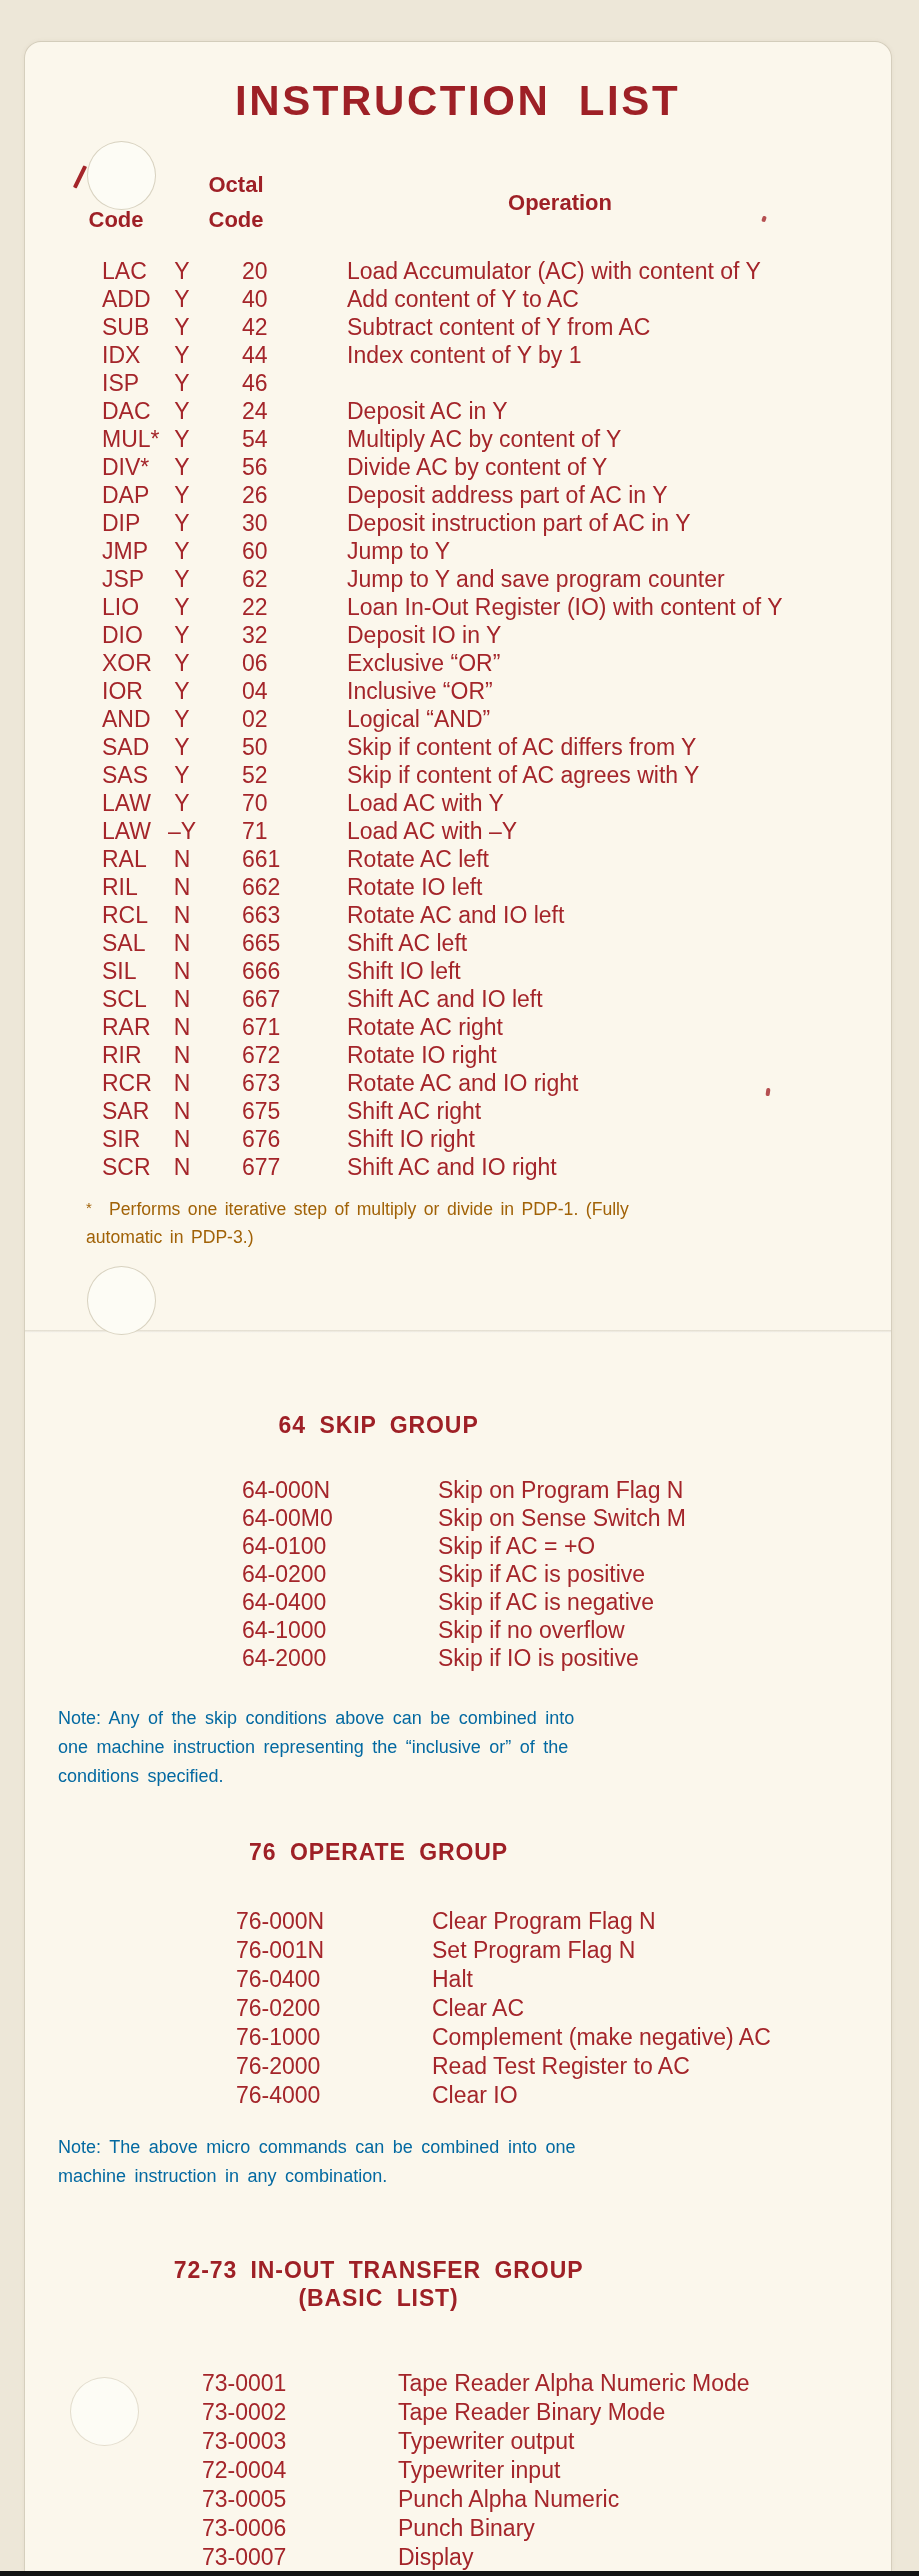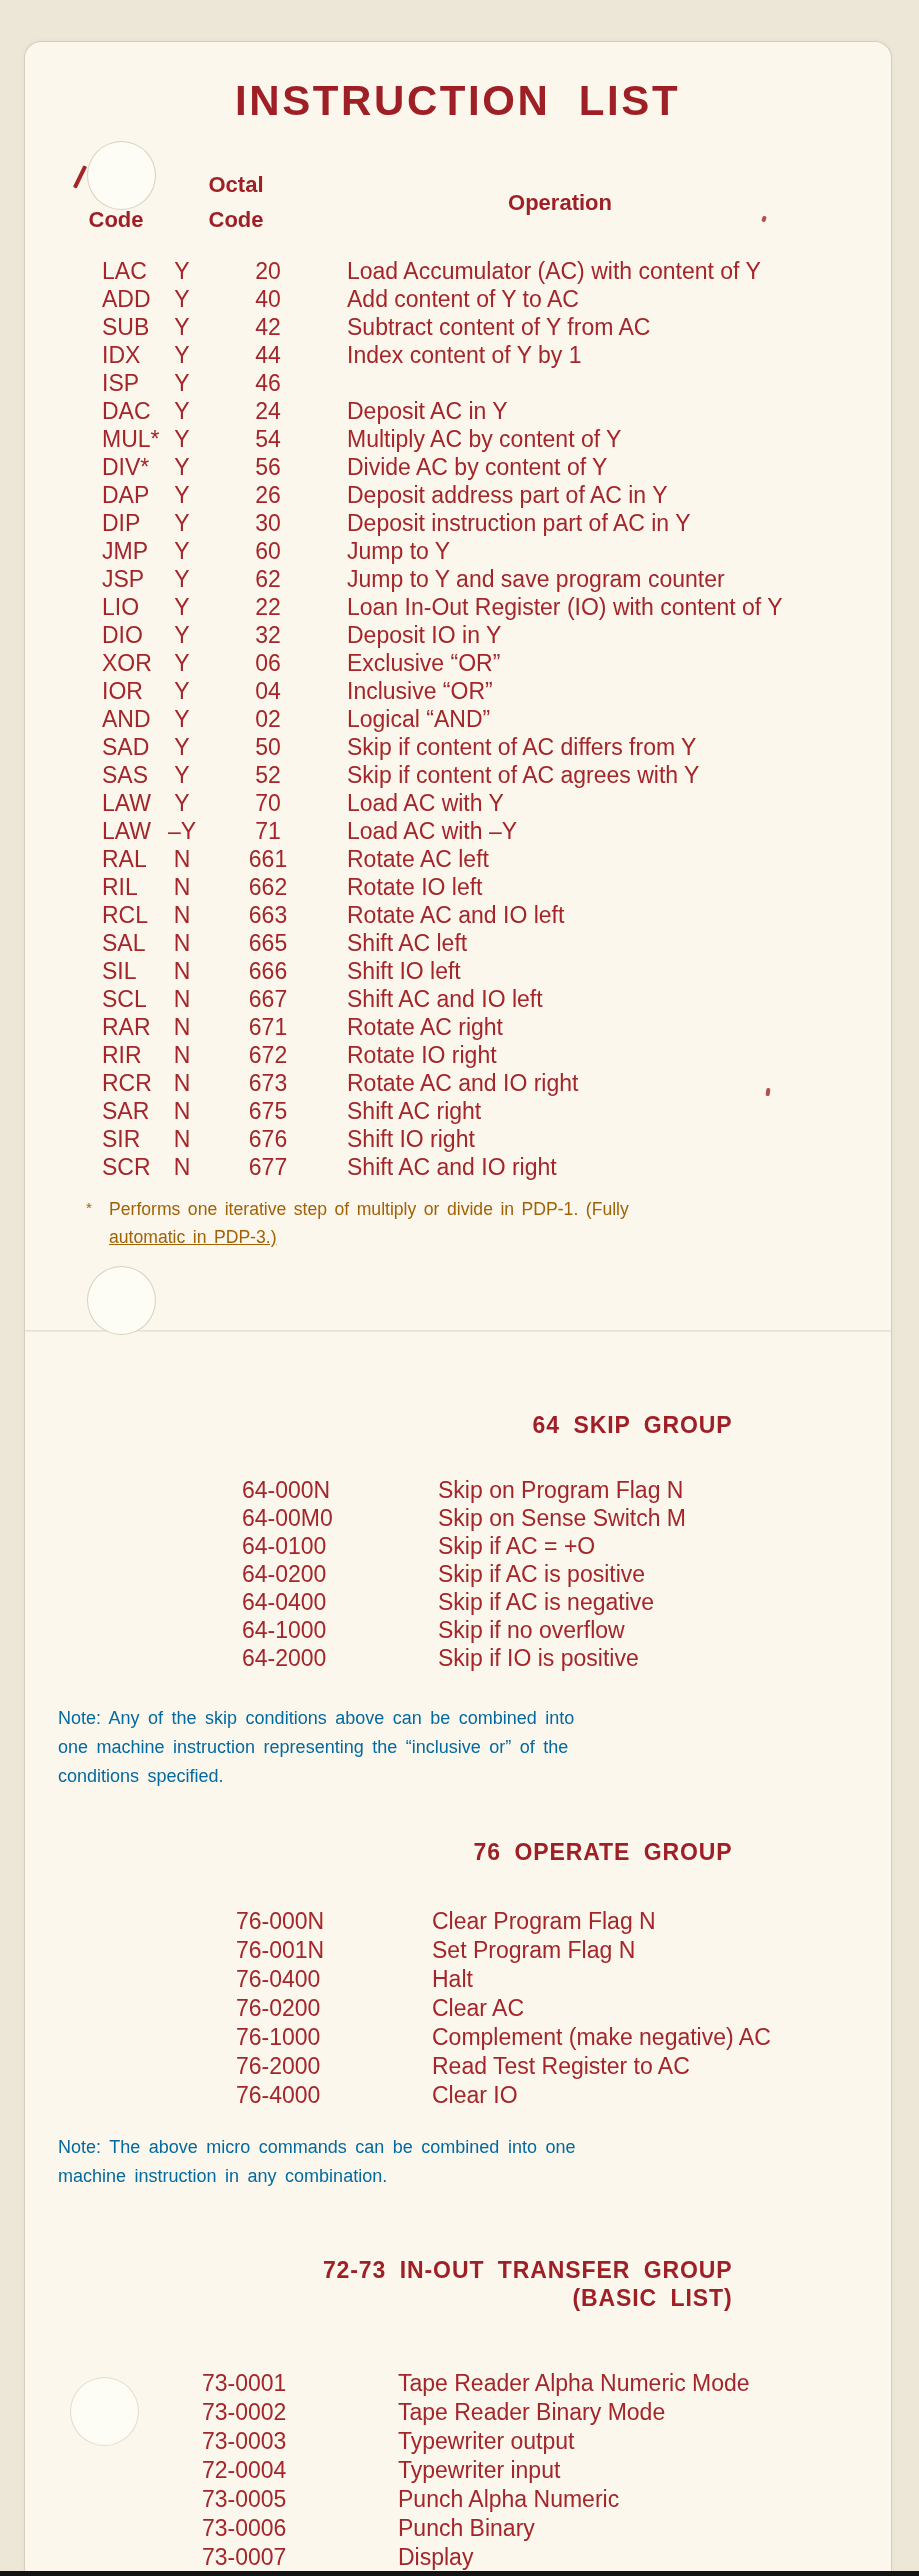--- a/index.html
+++ b/index.html
@@ -44,38 +44,38 @@
   .hdr-octal{left:192px;top:167px;width:88px;}
   .hdr-operation{left:472px;top:185px;width:176px;}
 
   .rows{position:absolute;left:0;top:0;width:920px;}
   .trow{position:relative;height:var(--pitch);line-height:var(--pitch);}
   .cell{position:absolute;top:0;font-size:23px;color:#a4252a;white-space:nowrap;}
 
   .main-rows{top:257px;margin-left:33px;--pitch:28px;}
   .main-rows .col-code{left:69px;}
   .main-rows .col-arg{left:128px;width:42px;text-align:center;}
-  .main-rows .col-octal{left:197px;width:76px;text-align:center;}
+  .main-rows .col-octal{left:209px;width:76px;text-align:left;}
   .main-rows .col-operation{left:314px;}
 
   .grp-rows .col-code{left:202px;}
   .grp-rows .col-operation{left:398px;}
   .skip-rows{top:1476px;padding-left:40px;--pitch:28px;}
   .operate-rows{top:1907px;margin-left:34px;--pitch:29px;}
   .iot-rows{top:2369px;--pitch:29px;}
 
   .footnote{
     position:absolute;left:86px;top:1194px;width:668px;
     font-size:17.6px;line-height:28px;color:#a16207;word-spacing:2.6px;
   }
   .footnote .fn-star{display:inline-block;width:23px;font-size:15px;vertical-align:1.8px;}
-  .footnote .fn-line2{margin-left:23px;text-decoration:underline;}
+  .footnote .fn-line2{}
 
   .grp-heading{
-    position:absolute;left:24.6px;width:708px;text-align:right;
+    position:absolute;left:24.6px;width:708px;text-align:center;
     font-size:23px;font-weight:bold;color:#9e2026;
     letter-spacing:0.9px;word-spacing:6.2px;white-space:nowrap;
   }
   .skip-heading{top:1412px;}
   .operate-heading{top:1839px;}
   .iot-heading{top:2257px;}
   .iot-heading2{top:2285px;}
 
   .note{
     position:absolute;left:58px;width:668px;

